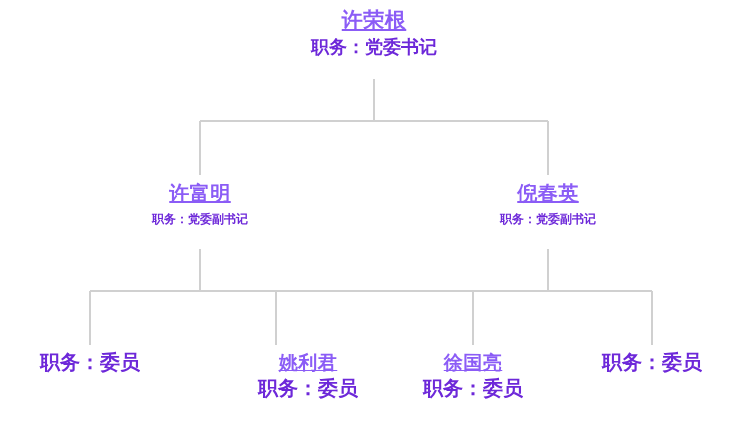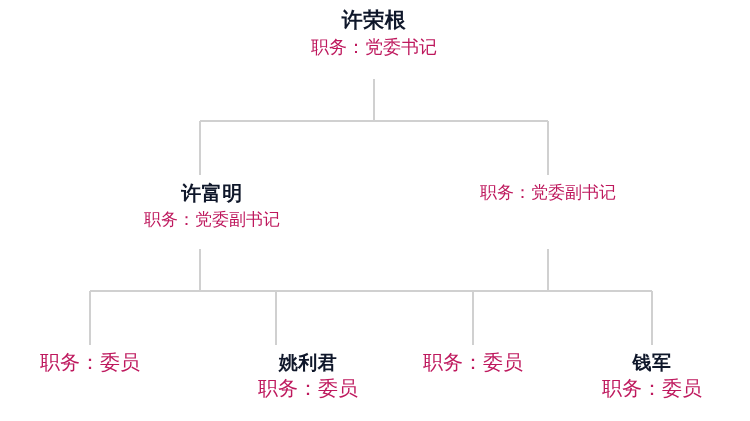--- a/index.html
+++ b/index.html
@@ -27,31 +27,32 @@
     pointer-events: none;
   }
   .node {
     position: absolute;
     transform: translateX(-50%);
     text-align: center;
     white-space: nowrap;
   }
   .node-name {
     font-weight: bold;
-    color: #0f172a;
+    color: #8b5cf6;
     letter-spacing: 0.5px;
+    text-decoration: underline;
   }
   .node-title {
-    color: #be185d;
-    font-weight: normal;
+    color: #6d28d9;
+    font-weight: bold;
   }
   .level-root .node-name   { font-size: 21px; line-height: 28px; }
   .level-root .node-title  { font-size: 18px; line-height: 26px; }
   .level-mid .node-name    { font-size: 20px; line-height: 27px; }
-  .level-mid .node-title   { font-size: 17px; line-height: 25px; }
+  .level-mid .node-title   { font-size: 12px; line-height: 25px; }
   .level-leaf .node-name   { font-size: 19px; line-height: 26px; }
   .level-leaf .node-title  { font-size: 20px; line-height: 24px; }
 </style>
 </head>
 <body>
 
 <div id="chart-root">
   <svg class="connector-layer" id="connector-layer" width="750" height="421" viewBox="0 0 750 421" xmlns="http://www.w3.org/2000/svg">
       <line x1="374" x2="374" y1="79" y2="121" stroke="#d0d0d0" stroke-width="1.4" shape-rendering="crispEdges"></line>
       <line x1="200" x2="548" y1="121" y2="121" stroke="#d0d0d0" stroke-width="1.4" shape-rendering="crispEdges"></line>
@@ -63,35 +64,36 @@
       <line x1="90" x2="90" y1="291" y2="345" stroke="#d0d0d0" stroke-width="1.4" shape-rendering="crispEdges"></line>
       <line x1="276" x2="276" y1="291" y2="345" stroke="#d0d0d0" stroke-width="1.4" shape-rendering="crispEdges"></line>
       <line x1="473" x2="473" y1="291" y2="345" stroke="#d0d0d0" stroke-width="1.4" shape-rendering="crispEdges"></line>
       <line x1="652" x2="652" y1="291" y2="345" stroke="#d0d0d0" stroke-width="1.4" shape-rendering="crispEdges"></line>
     </svg>
   <div id="node-layer">
       <div class="node level-root" style="left: 374px; top: 6px;">
         <div class="node-name">许荣根</div>
         <div class="node-title">职务：党委书记</div>
       </div>
-      <div class="node level-mid" style="left: 212px; top: 180px;">
+      <div class="node level-mid" style="left: 200px; top: 180px;">
         <div class="node-name">许富明</div>
         <div class="node-title">职务：党委副书记</div>
       </div>
       <div class="node level-mid" style="left: 548px; top: 180px;">
+        <div class="node-name">倪春英</div>
         <div class="node-title">职务：党委副书记</div>
       </div>
       <div class="node level-leaf" style="left: 90px; top: 350px;">
         <div class="node-title">职务：委员</div>
       </div>
       <div class="node level-leaf" style="left: 276px; top: 350px; margin-left: 32px;">
         <div class="node-name">姚利君</div>
         <div class="node-title">职务：委员</div>
       </div>
       <div class="node level-leaf" style="left: 473px; top: 350px;">
+        <div class="node-name">徐国亮</div>
         <div class="node-title">职务：委员</div>
       </div>
       <div class="node level-leaf" style="left: 652px; top: 350px;">
-        <div class="node-name">钱军</div>
         <div class="node-title">职务：委员</div>
       </div>
     </div>
 </div>
 
 </body></html>

